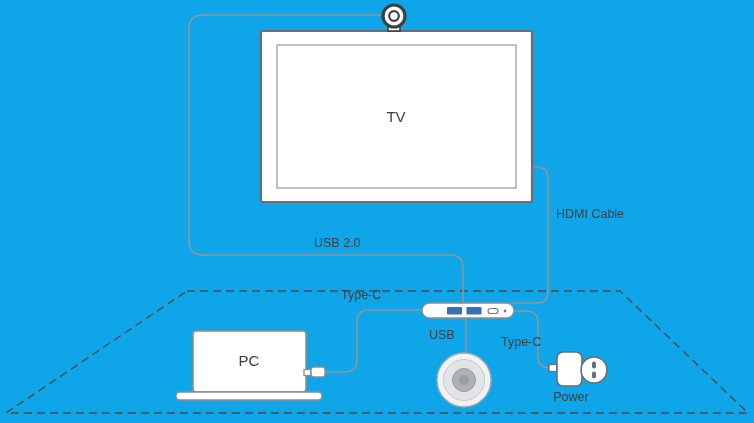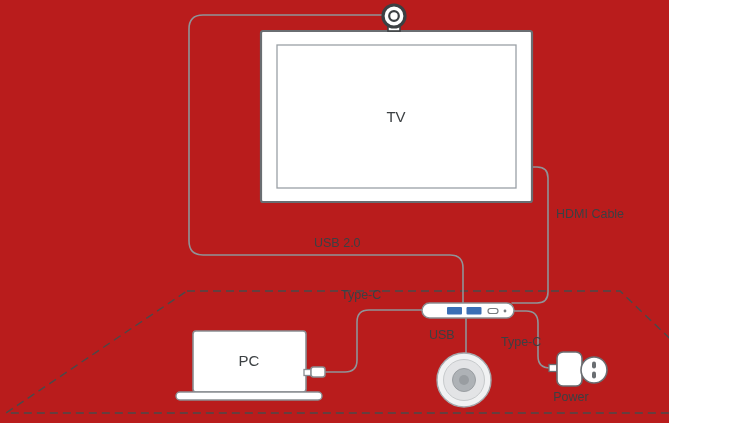--- a/index.html
+++ b/index.html
@@ -1,19 +1,19 @@
 <!DOCTYPE html>
 <html><head>
 <meta charset="utf-8">
 <style>
   html,body{margin:0;padding:0;background:#ffffff;}
   .stage{
     position:relative;
-    width:669px;height:423px;
-    background:#b91c1c;
+    width:754px;height:423px;
+    background:#0ea5e9;
     overflow:hidden;
     font-family:"Liberation Sans","DejaVu Sans",sans-serif;
   }
   svg{display:block;}
   text{
     font-family:"Liberation Sans","DejaVu Sans",sans-serif;
     fill:#3c4043;
     font-size:12.5px;
   }
   text.device-label{font-size:15px;}

